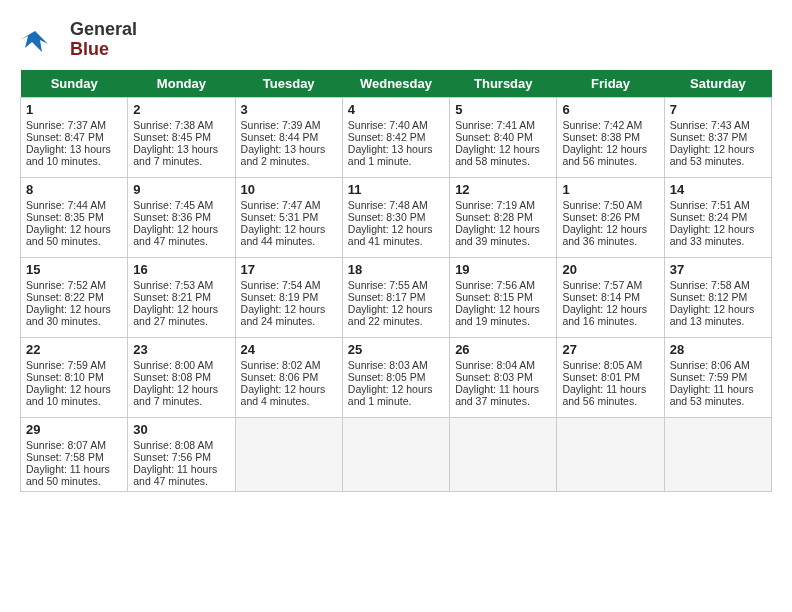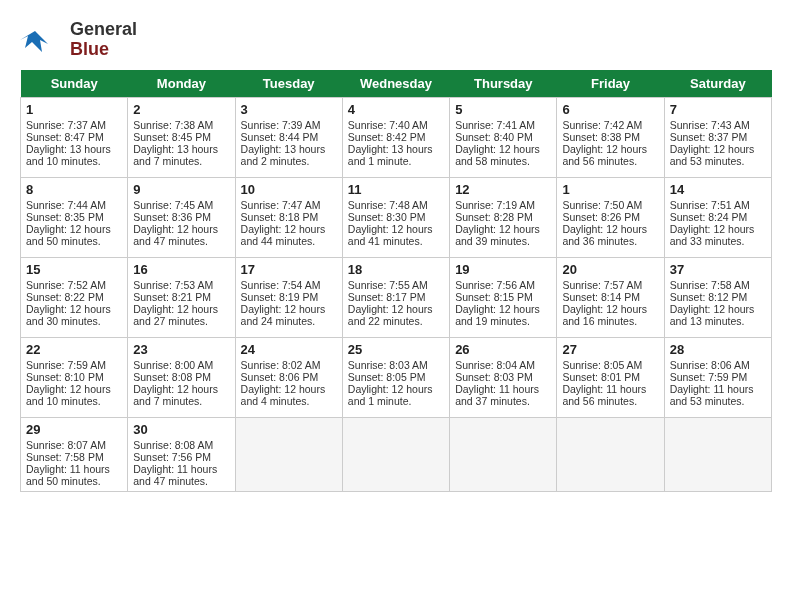--- a/index.html
+++ b/index.html
@@ -117,21 +117,21 @@
         <td><span class="day-num">2</span><span>Sunrise: 7:38 AM</span><br><span>Sunset: 8:45 PM</span><br><span>Daylight: 13 hours and 7 minutes.</span></td>
         <td><span class="day-num">3</span><span>Sunrise: 7:39 AM</span><br><span>Sunset: 8:44 PM</span><br><span>Daylight: 13 hours and 2 minutes.</span></td>
         <td><span class="day-num">4</span><span>Sunrise: 7:40 AM</span><br><span>Sunset: 8:42 PM</span><br><span>Daylight: 13 hours and 1 minute.</span></td>
         <td><span class="day-num">5</span><span>Sunrise: 7:41 AM</span><br><span>Sunset: 8:40 PM</span><br><span>Daylight: 12 hours and 58 minutes.</span></td>
         <td><span class="day-num">6</span><span>Sunrise: 7:42 AM</span><br><span>Sunset: 8:38 PM</span><br><span>Daylight: 12 hours and 56 minutes.</span></td>
         <td><span class="day-num">7</span><span>Sunrise: 7:43 AM</span><br><span>Sunset: 8:37 PM</span><br><span>Daylight: 12 hours and 53 minutes.</span></td>
       </tr>
       <tr>
         <td><span class="day-num">8</span><span>Sunrise: 7:44 AM</span><br><span>Sunset: 8:35 PM</span><br><span>Daylight: 12 hours and 50 minutes.</span></td>
         <td><span class="day-num">9</span><span>Sunrise: 7:45 AM</span><br><span>Sunset: 8:36 PM</span><br><span>Daylight: 12 hours and 47 minutes.</span></td>
-        <td><span class="day-num">10</span><span>Sunrise: 7:47 AM</span><br><span>Sunset: 8:18 PM</span><br><span>Daylight: 12 hours and 44 minutes.</span></td>
+        <td><span class="day-num">10</span><span>Sunrise: 7:47 AM</span><br><span>Sunset: 5:31 PM</span><br><span>Daylight: 12 hours and 44 minutes.</span></td>
         <td><span class="day-num">11</span><span>Sunrise: 7:48 AM</span><br><span>Sunset: 8:30 PM</span><br><span>Daylight: 12 hours and 41 minutes.</span></td>
         <td><span class="day-num">12</span><span>Sunrise: 7:19 AM</span><br><span>Sunset: 8:28 PM</span><br><span>Daylight: 12 hours and 39 minutes.</span></td>
         <td><span class="day-num">1</span><span>Sunrise: 7:50 AM</span><br><span>Sunset: 8:26 PM</span><br><span>Daylight: 12 hours and 36 minutes.</span></td>
         <td><span class="day-num">14</span><span>Sunrise: 7:51 AM</span><br><span>Sunset: 8:24 PM</span><br><span>Daylight: 12 hours and 33 minutes.</span></td>
       </tr>
       <tr>
         <td><span class="day-num">15</span><span>Sunrise: 7:52 AM</span><br><span>Sunset: 8:22 PM</span><br><span>Daylight: 12 hours and 30 minutes.</span></td>
         <td><span class="day-num">16</span><span>Sunrise: 7:53 AM</span><br><span>Sunset: 8:21 PM</span><br><span>Daylight: 12 hours and 27 minutes.</span></td>
         <td><span class="day-num">17</span><span>Sunrise: 7:54 AM</span><br><span>Sunset: 8:19 PM</span><br><span>Daylight: 12 hours and 24 minutes.</span></td>
         <td><span class="day-num">18</span><span>Sunrise: 7:55 AM</span><br><span>Sunset: 8:17 PM</span><br><span>Daylight: 12 hours and 22 minutes.</span></td>

